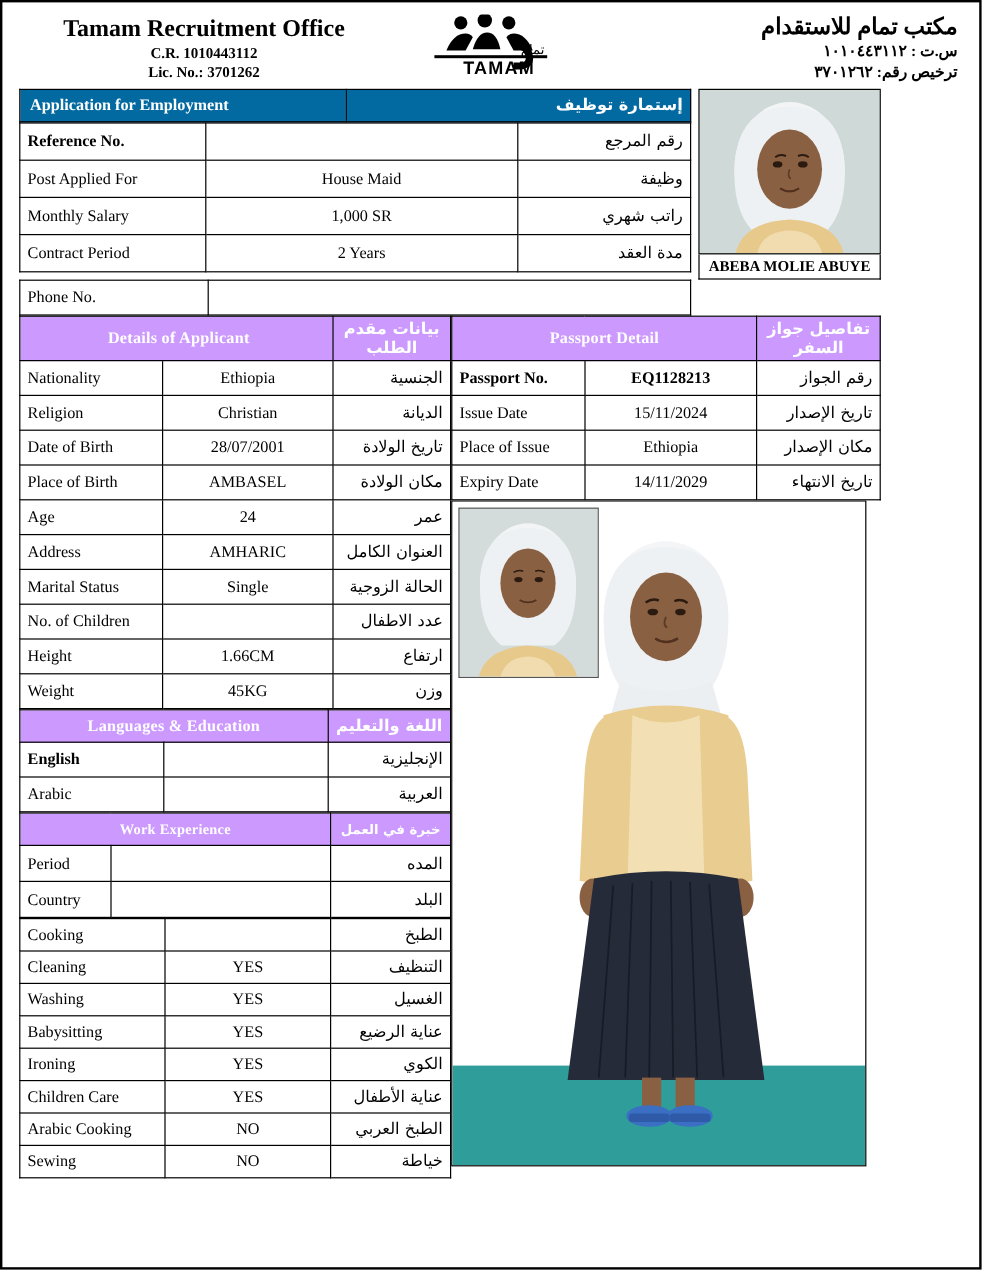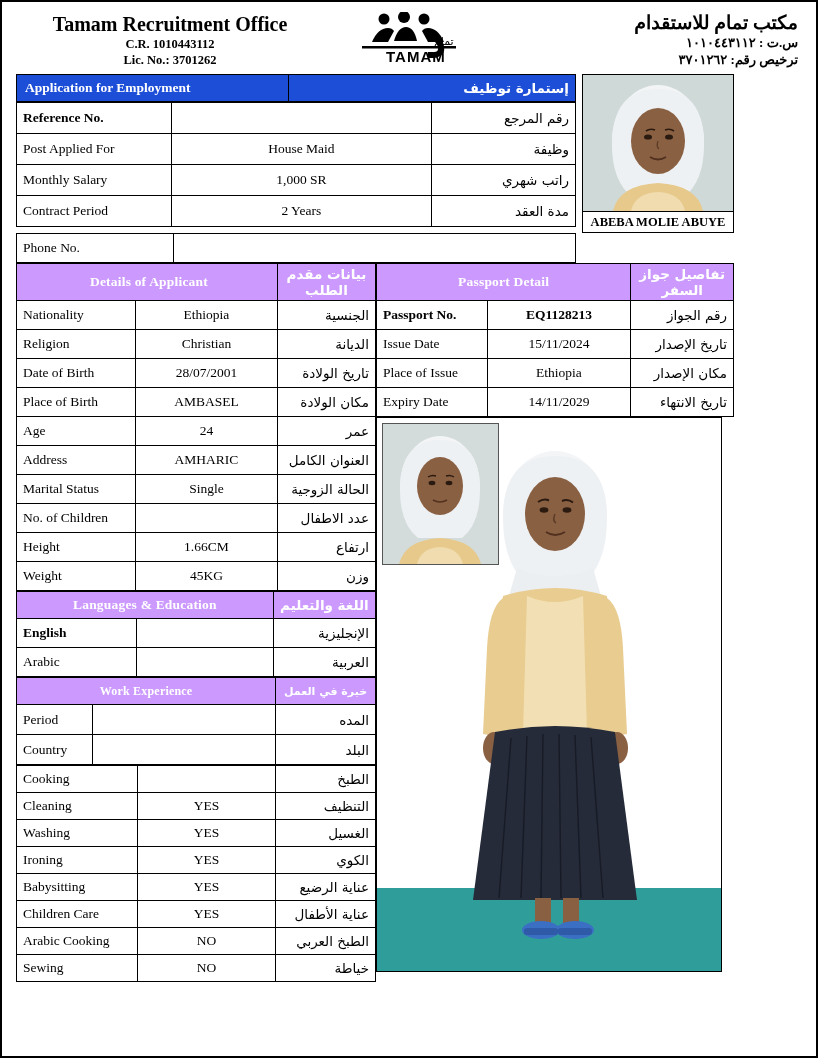--- a/index.html
+++ b/index.html
@@ -52,21 +52,21 @@
   .ctr{text-align:center;}
   .bold{font-weight:bold;}
   .section{
     background:#cc99ff;
     color:#ffffff;
     font-weight:bold;
     font-size:13.5px;
     text-align:center;
     letter-spacing:.2px;
   }
-  .section-lt{ background:#1d4ed8;color:#ffffff;font-weight:bold;font-size:13.5px;}
+  .section-lt{ background:#0369a1;color:#ffffff;font-weight:bold;font-size:13.5px;}
 
   
   .top-row{display:flex;align-items:flex-start;}
   .top-left{width:560px;}
   .top-right{margin-left:6px;width:152px;}
   .photo-box{
     border:1px solid #000;
     width:150px;height:136px;
     overflow:hidden;position:relative;background:#dfe7e6;
   }
@@ -312,28 +312,28 @@
             <td style="height:22px;">Cleaning</td>
             <td class="ctr">YES</td>
             <td class="ar">التنظيف</td>
           </tr>
           <tr>
             <td style="height:22px;">Washing</td>
             <td class="ctr">YES</td>
             <td class="ar">الغسيل</td>
           </tr>
           <tr>
+            <td style="height:22px;">Babysitting</td>
+            <td class="ctr">YES</td>
+            <td class="ar">عناية الرضيع</td>
+          </tr>
+          <tr>
             <td style="height:22px;">Ironing</td>
             <td class="ctr">YES</td>
             <td class="ar">الكوي</td>
-          </tr>
-          <tr>
-            <td style="height:22px;">Babysitting</td>
-            <td class="ctr">YES</td>
-            <td class="ar">عناية الرضيع</td>
           </tr>
           <tr>
             <td style="height:22px;">Children Care</td>
             <td class="ctr">YES</td>
             <td class="ar">عناية الأطفال</td>
           </tr>
           <tr>
             <td style="height:22px;">Arabic Cooking</td>
             <td class="ctr">NO</td>
             <td class="ar">الطبخ العربي</td>

